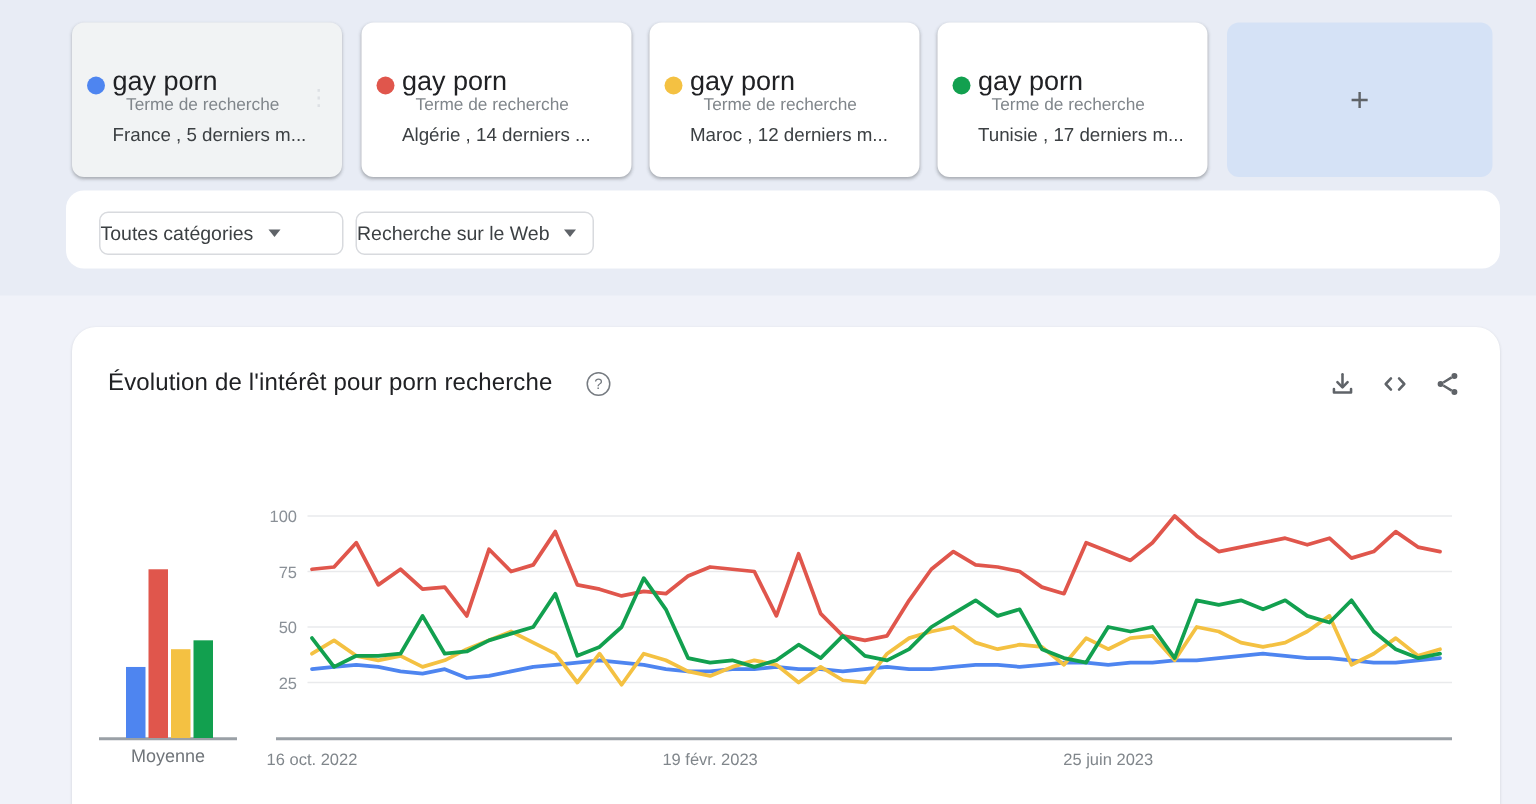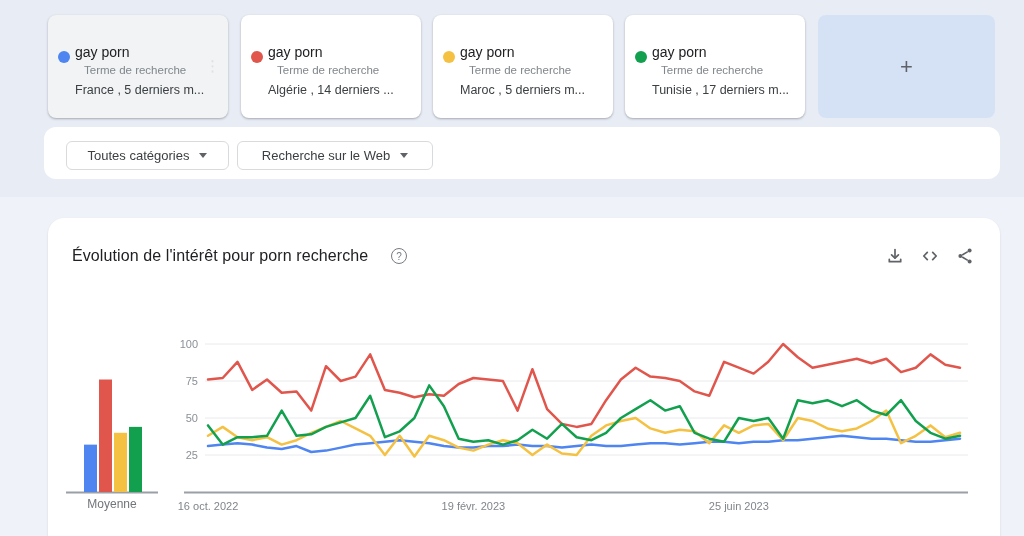--- a/index.html
+++ b/index.html
@@ -6,35 +6,35 @@
   html,body { width:1024px; height:536px; overflow:hidden; }
   body { font-family:"Liberation Sans", sans-serif; background:#f0f2f9; position:relative; }
 
   .top-section { position:absolute; left:0; top:0; width:1024px; height:197px; background:#e8ecf5; }
 
   .term-card { position:absolute; top:15px; width:180px; height:103px; background:#fff;
     border-radius:8px; box-shadow:0 1px 2px rgba(60,64,67,.28), 0 1px 3px rgba(60,64,67,.12);
     cursor:pointer; }
   .term-card.active { background:#f1f3f4; }
   .term-dot { position:absolute; left:10px; top:36px; width:12px; height:12px; border-radius:50%; background:#999; }
-  .card-term { position:absolute; left:27px; top:29px; font-size:14px; color:#202124; }
+  .card-term { position:absolute; left:27px; top:29px; font-size:18px; color:#202124; }
   .card-type { position:absolute; left:36px; top:49px; font-size:11.5px; color:#80868b; }
   .card-scope { position:absolute; left:27px; top:68px; font-size:12.5px; color:#3c4043; }
   .card-menu { position:absolute; right:8px; top:44px; font-size:15px; color:#dde0e4; line-height:14px; }
 
   .plus-card { position:absolute; left:818px; top:15px; width:177px; height:103px; background:#d5e2f6;
     border-radius:8px; cursor:pointer; display:flex; align-items:center; justify-content:center; }
   .plus-glyph { font-size:22px; font-weight:400; color:#5f6368; }
 
   .filter-bar { position:absolute; left:44px; top:127px; width:956px; height:52px; background:#fff; border-radius:12px; }
   .filter-btn { position:absolute; top:14px; height:29px; background:#fff; border:1px solid #d8dade; border-radius:6px;
-    display:flex; align-items:center; justify-content:center; gap:10px; font-size:13px; color:#3c4043;
+    display:flex; align-items:center; gap:10px; font-size:13px; color:#3c4043;
     font-family:"Liberation Sans",sans-serif; cursor:pointer; }
   .filter-btn.cat { left:22px; width:163px; }
-  .filter-btn.web { left:193px; width:196px; }
+  .filter-btn.web { left:193px; width:159px; }
   .caret { width:0; height:0; border-left:4.5px solid transparent; border-right:4.5px solid transparent; border-top:5px solid #5f6368; }
 
   .chart-card { position:absolute; left:48px; top:218px; width:952px; height:318px; background:#fff;
     border-radius:16px 16px 0 0; box-shadow:0 1px 2px rgba(60,64,67,.18); }
   .chart-title { position:absolute; left:24px; top:29px; font-size:16px; color:#202124; letter-spacing:.1px; }
   .help-icon { position:absolute; left:343px; top:30px; width:16px; height:16px; border:1.4px solid #767b81;
     border-radius:50%; color:#767b81; font-size:10px; display:flex; align-items:center; justify-content:center; cursor:pointer; }
   .chart-actions { position:absolute; right:26px; top:29px; display:flex; gap:17px; align-items:center; }
   .action-btn { width:18px; height:18px; cursor:pointer; }
   .action-btn svg { display:block; }
@@ -58,21 +58,21 @@
     <span class="term-dot" style="background: rgb(224, 86, 76);"></span>
     <div class="card-term">gay porn</div>
     <div class="card-type">Terme de recherche</div>
     <div class="card-scope">Algérie , 14 derniers ...</div>
   </div>
 
   <div class="term-card" style="left:433px">
     <span class="term-dot" style="background: rgb(244, 193, 66);"></span>
     <div class="card-term">gay porn</div>
     <div class="card-type">Terme de recherche</div>
-    <div class="card-scope">Maroc , 5 derniers m...</div>
+    <div class="card-scope">Maroc , 12 derniers m...</div>
   </div>
 
   <div class="term-card" style="left:625px">
     <span class="term-dot" style="background: rgb(18, 160, 79);"></span>
     <div class="card-term">gay porn</div>
     <div class="card-type">Terme de recherche</div>
     <div class="card-scope">Tunisie , 17 derniers m...</div>
   </div>
 
   <div class="plus-card">

